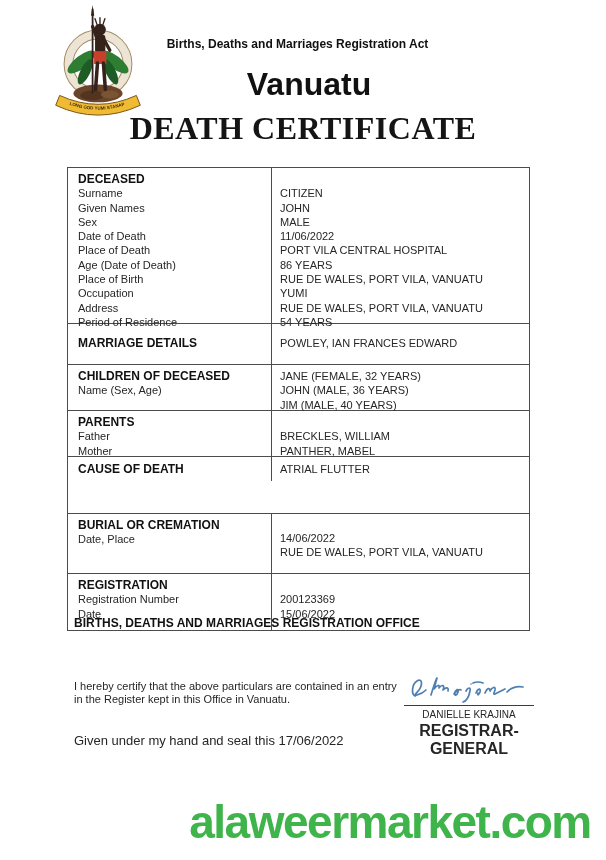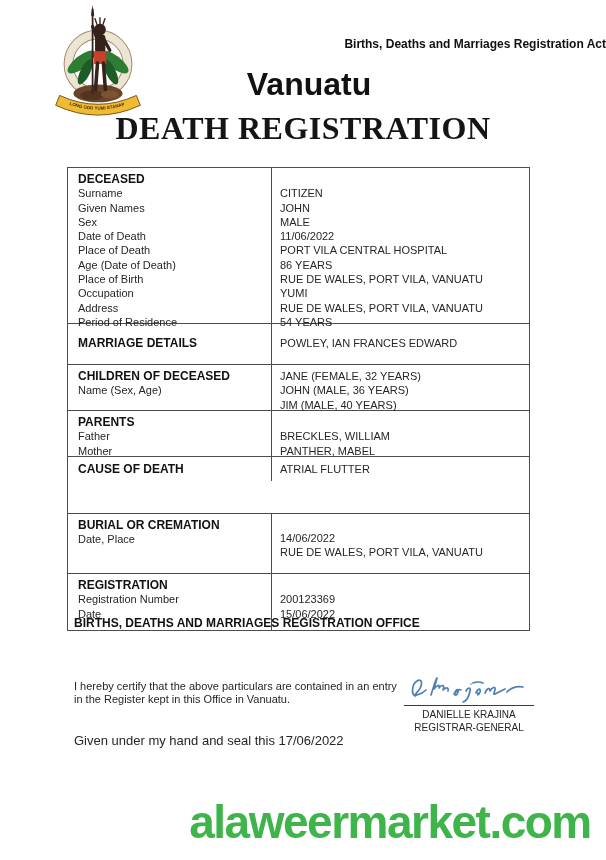--- a/index.html
+++ b/index.html
@@ -2,21 +2,21 @@
 <html><head>
 <meta charset="utf-8">
 <style>
   html,body{margin:0;padding:0;background:#fff;}
   .page{position:relative;width:606px;height:860px;background:#fff;overflow:hidden;
         font-family:"Liberation Sans",sans-serif;color:#222;}
   .abs{position:absolute;}
 
   
   .emblem{left:52px;top:3px;width:92px;height:118px;}
-  .act-title{left:0;right:0;top:37px;text-align:right;font-size:12px;font-weight:bold;color:#111;}
+  .act-title{left:0;right:11px;top:37px;text-align:center;font-size:12px;font-weight:bold;color:#111;}
   .country-title{left:0;right:0;top:66px;text-align:center;font-size:32px;font-weight:bold;color:#111;margin-left:12px;}
   .doc-title{left:0;right:0;top:110px;text-align:center;font-family:"Liberation Serif",serif;
              font-size:32px;font-weight:bold;letter-spacing:.5px;color:#151515;}
 
   
   .cert-table{left:67px;top:167px;width:463px;border:1.5px solid #4c4c4c;box-sizing:border-box;
               font-size:11px;line-height:14.3px;color:#262626;}
   .sec{display:flex;box-sizing:border-box;}
   .sec + .sec{border-top:1.5px solid #4c4c4c;}
   .col-l{width:203px;box-sizing:border-box;padding:4px 6px 0 10px;}
@@ -35,21 +35,21 @@
   .sec-registration{height:57px;}
 
   
   .office-title{left:74px;top:616px;font-size:12px;font-weight:bold;color:#111;text-align:center;}
   .certify{left:74px;top:680px;font-size:11px;line-height:13px;color:#262626;}
   .issued{left:74px;top:733px;font-size:13px;color:#262626;}
   .sign-block{left:404px;top:672px;width:130px;text-align:center;}
   .sign-svg{display:block;margin:0 auto;}
   .sign-line{border-top:1.5px solid #3c3c3c;margin-top:1px;}
   .sign-name{font-size:10px;color:#262626;margin-top:3px;}
-  .sign-title{font-size:10px;color:#262626;margin-top:2px;}
+  .sign-title{font-size:16px;color:#262626;margin-top:2px;font-weight:bold;}
 
   .watermark{top:795px;left:390px;transform:translateX(-50%);
              font-size:46px;font-weight:bold;letter-spacing:-1.5px;white-space:nowrap;}
 </style>
 </head>
 <body>
 
 <div class="page">
 
   <svg class="abs emblem" viewBox="0 0 92 120" xmlns="http://www.w3.org/2000/svg">
@@ -86,21 +86,21 @@
       <path d="M7,94 Q46,112 85,94 L89,104 Q46,124 3,104 Z" fill="#eebb33" stroke="#7a5214" stroke-width="1"></path>
       <path id="banner-path" d="M13,102 Q46,115 79,102" fill="none"></path>
       <text font-size="4.6" fill="#4a2d0e" font-weight="bold">
         <textPath href="#banner-path" startOffset="4">LONG GOD YUMI STANAP</textPath>
       </text>
     </g>
   </svg>
 
   <div class="abs act-title">Births, Deaths and Marriages Registration Act</div>
   <div class="abs country-title">Vanuatu</div>
-  <div class="abs doc-title">DEATH REGISTRATION</div>
+  <div class="abs doc-title">DEATH CERTIFICATE</div>
 
   <div class="abs cert-table">
 
     <div class="sec sec-deceased">
       <div class="col-l">
         <div class="sec-h">DECEASED</div>
         <div>Surname</div>
         <div>Given Names</div>
         <div>Sex</div>
         <div>Date of Death</div>

